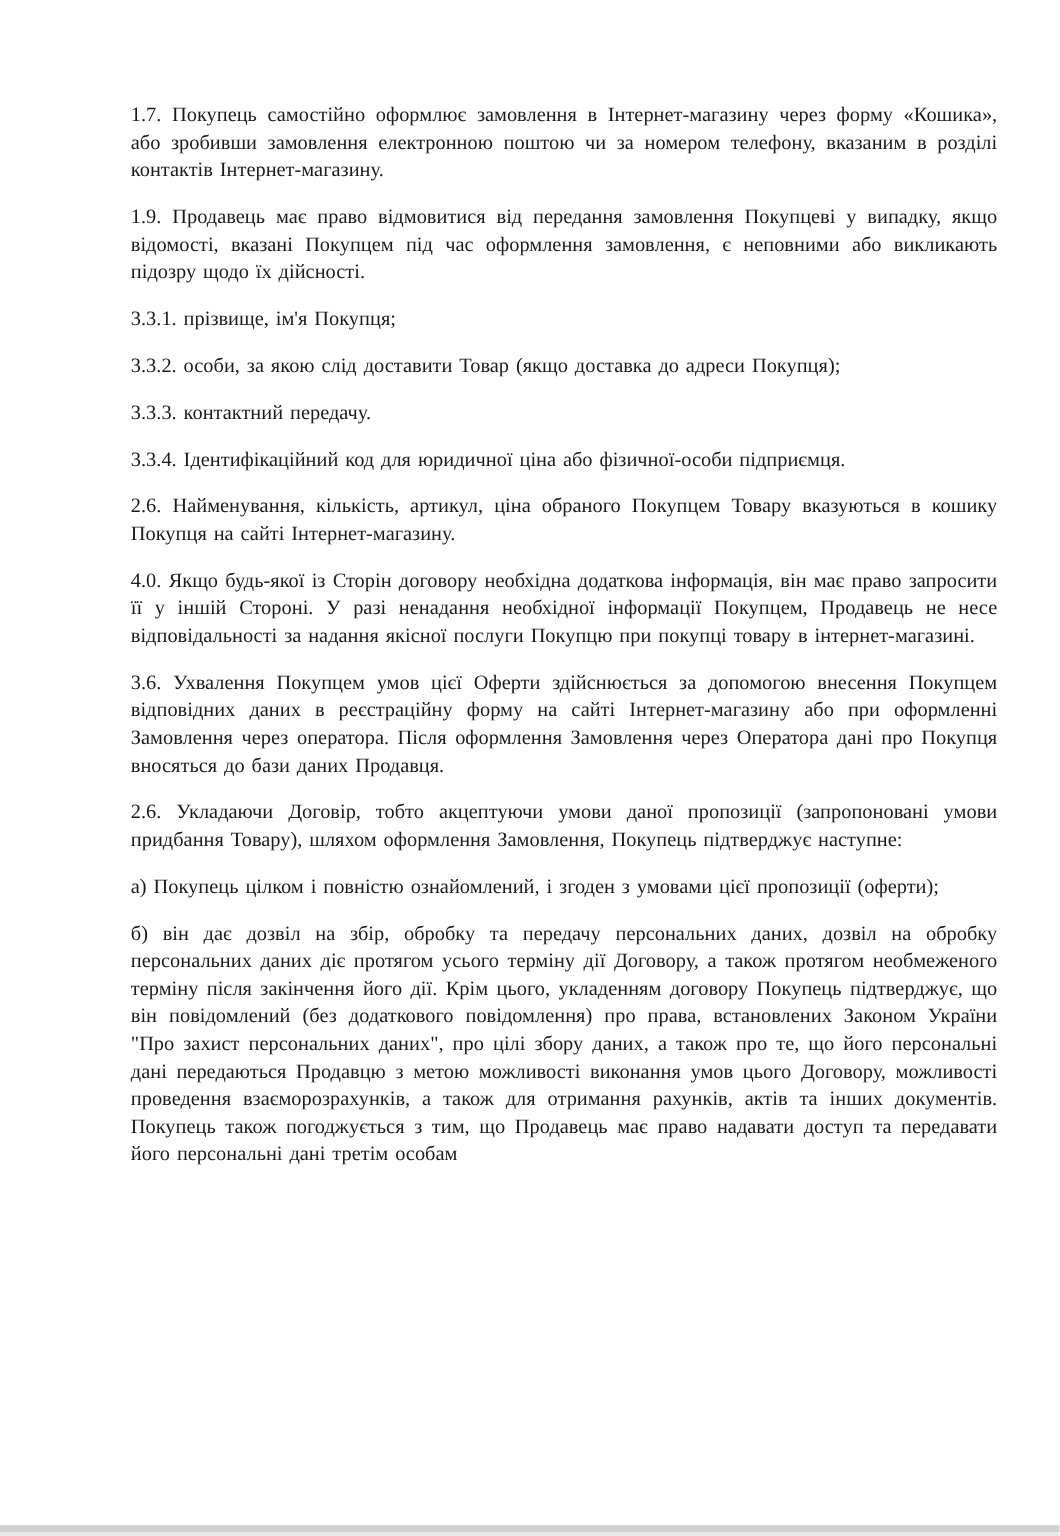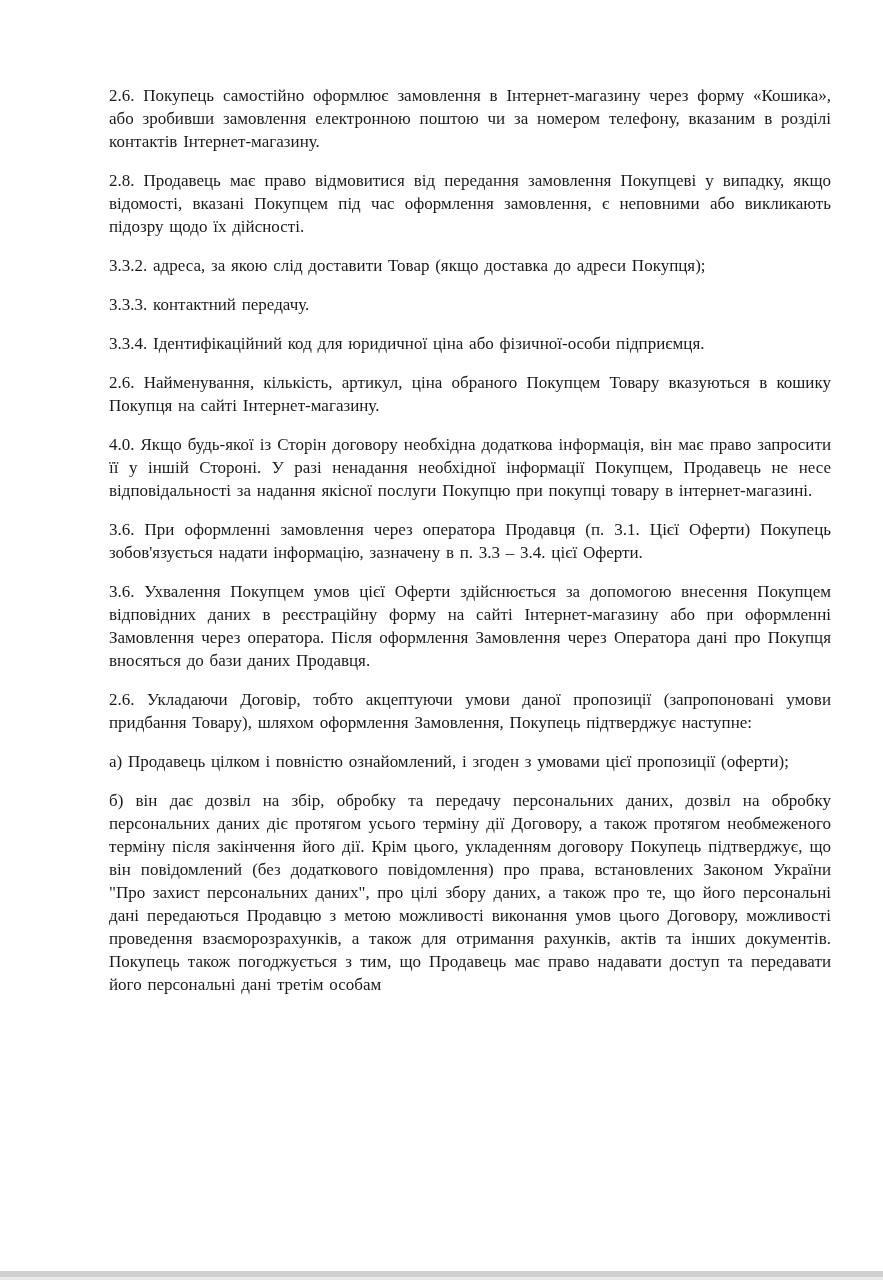--- a/index.html
+++ b/index.html
@@ -48,31 +48,31 @@
     width: 100%;
     height: 3px;
     background: #e9e9e9;
   }
 </style>
 </head>
 <body>
 
 <div class="page">
   <div class="text-block">
-    <p class="clause">2.6. Покупець самостійно оформлює замовлення в Інтернет-магазину через форму «Кошика», або зробивши замовлення електронною поштою чи за номером телефону, вказаним в розділі контактів Інтернет-магазину.</p>
-    <p class="clause">2.8. Продавець має право відмовитися від передання замовлення Покупцеві у випадку, якщо відомості, вказані Покупцем під час оформлення замовлення, є неповними або викликають підозру щодо їх дійсності.</p>
-    <p class="clause">3.3.2. адреса, за якою слід доставити Товар (якщо доставка до адреси Покупця);</p>
+    <p class="clause">1.7. Покупець самостійно оформлює замовлення в Інтернет-магазину через форму «Кошика», або зробивши замовлення електронною поштою чи за номером телефону, вказаним в розділі контактів Інтернет-магазину.</p>
+    <p class="clause">1.9. Продавець має право відмовитися від передання замовлення Покупцеві у випадку, якщо відомості, вказані Покупцем під час оформлення замовлення, є неповними або викликають підозру щодо їх дійсності.</p>
+    <p class="clause">3.3.1. прізвище, ім'я Покупця;</p>
+    <p class="clause">3.3.2. особи, за якою слід доставити Товар (якщо доставка до адреси Покупця);</p>
     <p class="clause">3.3.3. контактний передачу.</p>
     <p class="clause">3.3.4. Ідентифікаційний код для юридичної ціна або фізичної-особи підприємця.</p>
     <p class="clause">2.6. Найменування, кількість, артикул, ціна обраного Покупцем Товару вказуються в кошику Покупця на сайті Інтернет-магазину.</p>
     <p class="clause">4.0. Якщо будь-якої із Сторін договору необхідна додаткова інформація, він має право запросити її у іншій Стороні. У разі ненадання необхідної інформації Покупцем, Продавець не несе відповідальності за надання якісної послуги Покупцю при покупці товару в інтернет-магазині.</p>
-    <p class="clause">3.6. При оформленні замовлення через оператора Продавця (п. 3.1. Цієї Оферти) Покупець зобов'язується надати інформацію, зазначену в п. 3.3 – 3.4. цієї Оферти.</p>
     <p class="clause">3.6. Ухвалення Покупцем умов цієї Оферти здійснюється за допомогою внесення Покупцем відповідних даних в реєстраційну форму на сайті Інтернет-магазину або при оформленні Замовлення через оператора. Після оформлення Замовлення через Оператора дані про Покупця вносяться до бази даних Продавця.</p>
     <p class="clause">2.6. Укладаючи Договір, тобто акцептуючи умови даної  пропозиції (запропоновані умови придбання Товару), шляхом оформлення Замовлення, Покупець підтверджує наступне:</p>
-    <p class="clause">а) Продавець цілком і повністю ознайомлений, і згоден з умовами цієї пропозиції (оферти);</p>
+    <p class="clause">а) Покупець цілком і повністю ознайомлений, і згоден з умовами цієї пропозиції (оферти);</p>
     <p class="clause">б) він дає дозвіл на збір, обробку та передачу персональних даних, дозвіл на обробку персональних даних діє протягом усього терміну дії Договору, а також протягом необмеженого терміну після закінчення його дії. Крім цього, укладенням договору Покупець підтверджує, що він повідомлений (без додаткового повідомлення) про права, встановлених Законом України "Про захист персональних даних", про цілі збору даних, а також про те, що його персональні дані передаються Продавцю з метою можливості виконання умов цього Договору, можливості проведення взаєморозрахунків, а також для отримання рахунків, актів та інших документів. Покупець також погоджується з тим, що Продавець має право надавати доступ та передавати його персональні дані третім особам</p>
   </div>
 
   <div class="bottom-bar">
     <div class="stripe-dark"></div>
     <div class="stripe-light"></div>
   </div>
 </div>
 
 </body></html>

